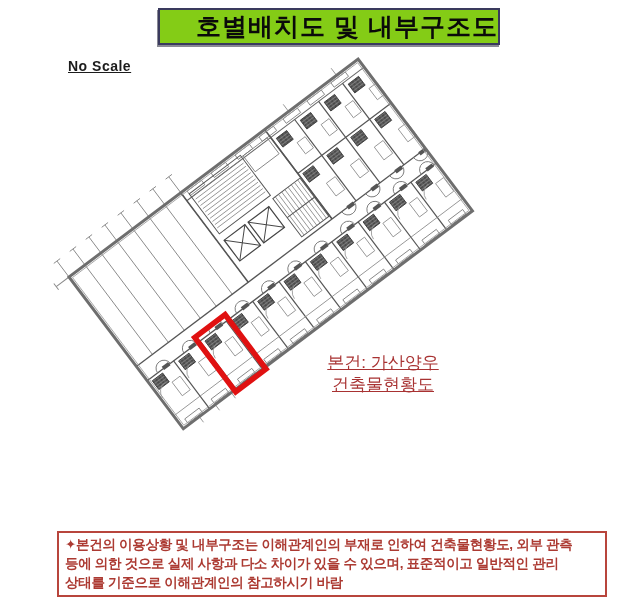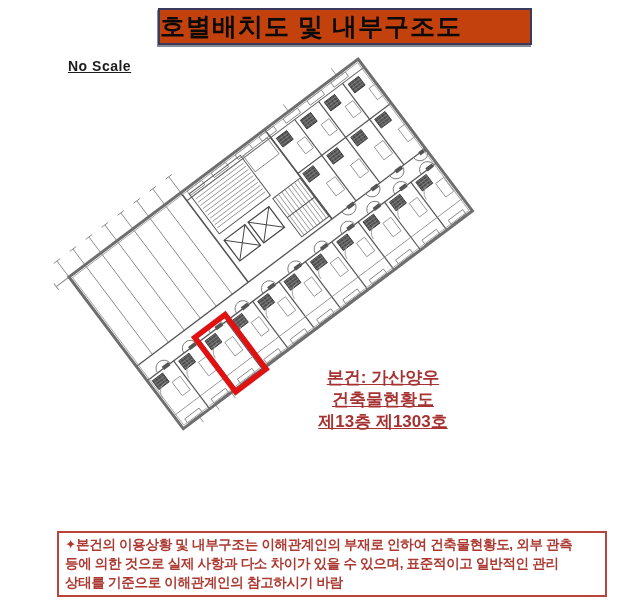--- a/index.html
+++ b/index.html
@@ -2,35 +2,35 @@
 <html><head>
 <meta charset="utf-8">
 <style>
   html,body{margin:0;padding:0;}
   body{
     width:635px;height:600px;position:relative;overflow:hidden;
     background:#ffffff;
     font-family:"Liberation Sans","DejaVu Sans",sans-serif;
   }
   .title-banner{
-    position:absolute;left:158px;top:8px;width:374px;height:37px;
-    background:#c2410c;border:2px solid #3a3a5e;box-sizing:border-box;
-    display:flex;align-items:center;justify-content:flex-start;
+    position:absolute;left:158px;top:8px;width:342px;height:37px;
+    background:#84cc16;border:2px solid #3a3a5e;box-sizing:border-box;
+    display:flex;align-items:center;justify-content:flex-end;
     font-size:25px;font-weight:bold;color:#0a0a0a;letter-spacing:1px;
     box-shadow:-1px 2px 0 rgba(40,40,60,.55);
   }
   .no-scale{
     position:absolute;left:68px;top:58px;
     font-size:14px;font-weight:600;color:#1c1c1c;
     text-decoration:underline;letter-spacing:.5px;
   }
   .plan-wrap{position:absolute;left:38px;top:48px;width:560px;height:470px;}
   .annotation{
     position:absolute;left:277px;top:352px;width:212px;
-    text-align:center;color:#a83232;font-weight:bold;font-size:17px;line-height:22px;margin-top:15px;
+    text-align:center;color:#a83232;font-weight:normal;font-size:17px;line-height:22px;
   }
   .annotation div{text-decoration:underline;}
   .footnote{
     position:absolute;left:57px;top:531px;width:550px;box-sizing:border-box;
     border:2px solid #b8453c;background:#ffffff;
     color:#ac3a32;font-weight:bold;font-size:13.5px;line-height:19px;
     padding:2px 22px 3px 6px;letter-spacing:-0.3px;
   }
 </style>
 </head>
@@ -233,20 +233,19 @@
           <rect x="0" y="0" width="362" height="190" fill="none" stroke="#6e6e6e" stroke-width="3"></rect>
         </g>
       <rect x="64" y="124" width="38" height="68" fill="none" stroke="#e01111" stroke-width="5.5"></rect>
     </g>
   </svg>
 </div>
 
 <div class="annotation">
   <div>본건: 가산양우</div>
   <div>건축물현황도</div>
-  <div>제13층 제1303호</div>
 </div>
 
 <div class="footnote">
   <div>✦본건의 이용상황 및 내부구조는 이해관계인의 부재로 인하여 건축물현황도, 외부 관측</div>
   <div>등에 의한 것으로 실제 사항과 다소 차이가 있을 수 있으며, 표준적이고 일반적인 관리</div>
   <div>상태를 기준으로 이해관계인의 참고하시기 바람</div>
 </div>
 
 </body></html>

